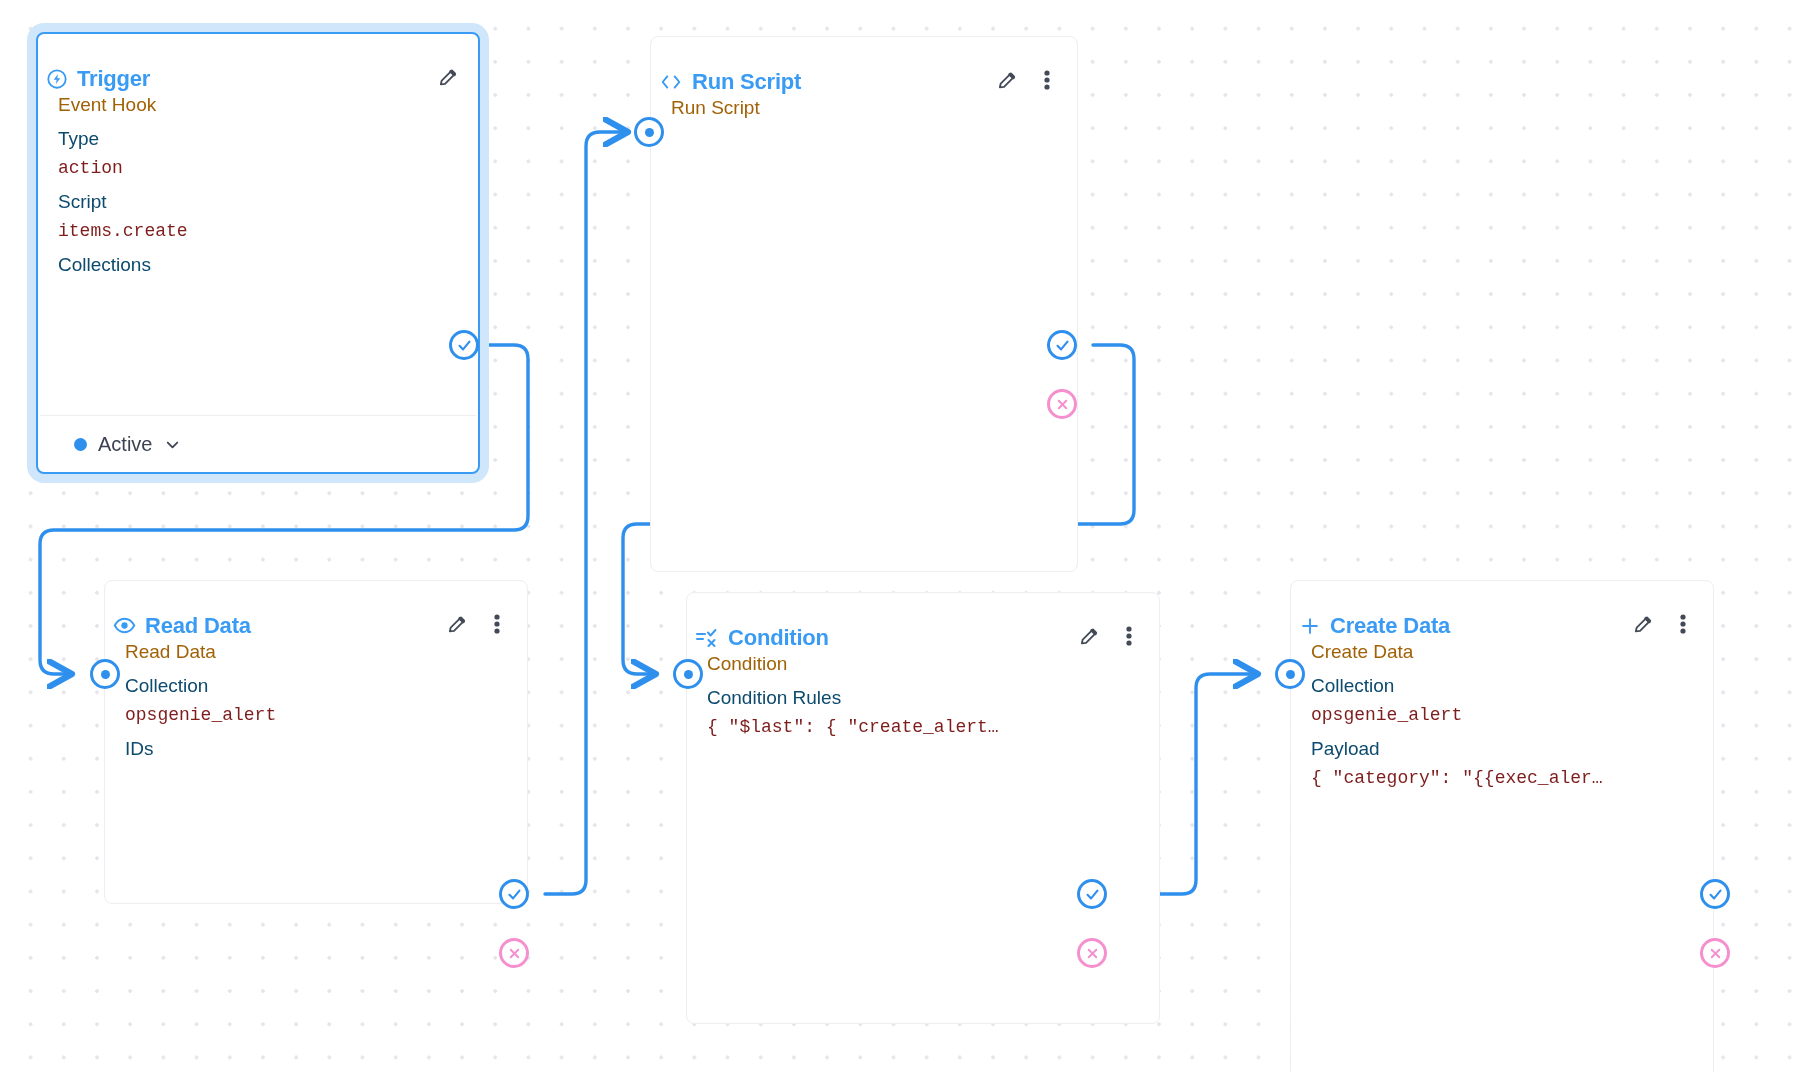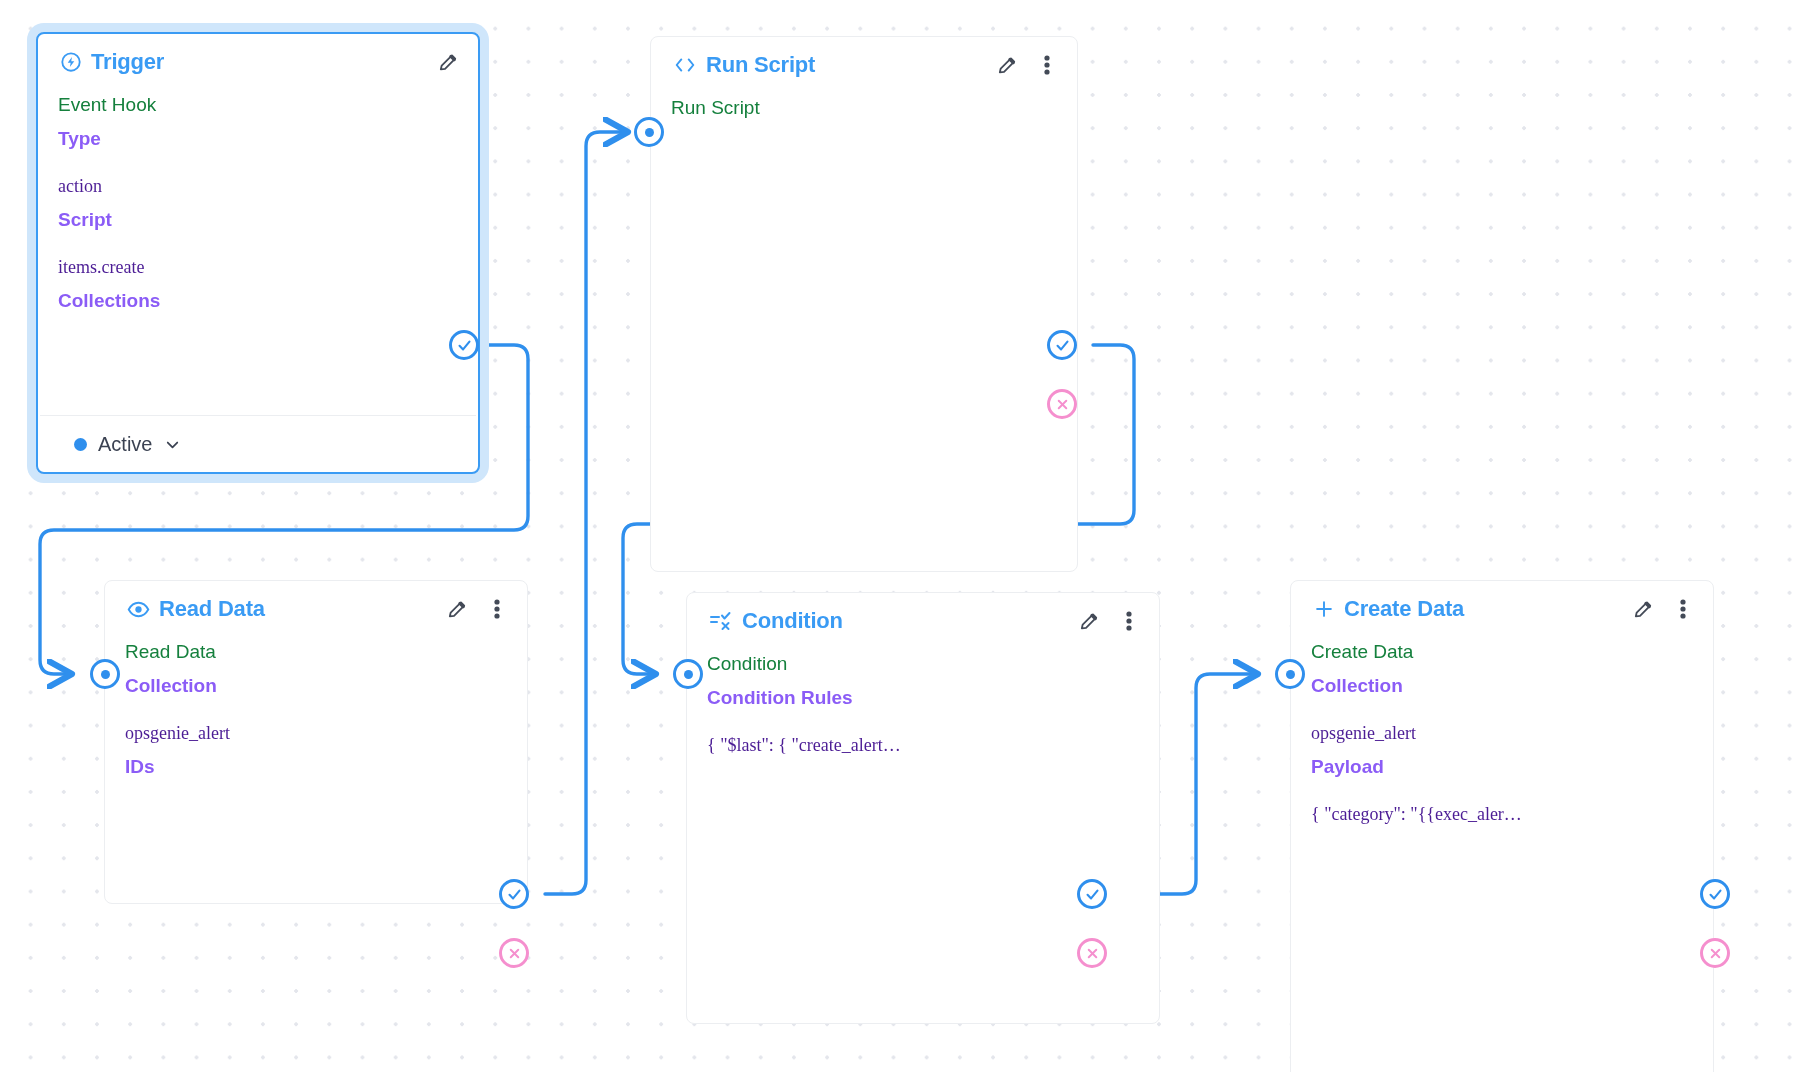--- a/index.html
+++ b/index.html
@@ -32,23 +32,23 @@
     border: 1px solid #eceef1;
     border-radius: 8px;
     z-index: 3;
   }
   .node.selected {
     border: 2px solid #3a9bf4;
     box-shadow: 0 0 0 9px #cfe6fb;
   }
   .node-header {
     display: flex;
-    align-items: center;
+    align-items: flex-end;
     height: 56px;
-    padding: 0 18px 0 22px;
+    padding: 0 18px 0 8px;
   }
   .node-title {
     display: flex;
     align-items: center;
     gap: 9px;
     color: #3a9bf4;
     font-size: 22px;
     font-weight: bold;
     letter-spacing: -0.2px;
     white-space: nowrap;
@@ -61,40 +61,39 @@
     gap: 16px;
   }
   .icon-btn {
     width: 24px; height: 26px;
     display: flex; align-items: center; justify-content: center;
     cursor: pointer;
   }
   .node-body { padding: 0 20px 18px 20px; }
   .row-name {
     font-size: 19px;
-    color: #15803d;
+    color: #a16207;
     line-height: 30px;
     white-space: nowrap;
   }
   .field-label {
     font-size: 19px;
-    font-weight: bold;
-    color: #8b5cf6;
+    font-weight: normal;
+    color: #0c4a6e;
     line-height: 30px;
     margin-top: 4px;
     white-space: nowrap;
   }
   .field-value {
-    font-family: Liberation Serif, serif;
+    font-family: Liberation Mono, monospace;
     font-size: 18px;
-    color: #4c1d95;
+    color: #7f1d1d;
     line-height: 29px;
     white-space: nowrap;
     overflow: hidden;
-    margin-top: 18px;
   }
   .divider {
     height: 1px;
     background: #eceef1;
     margin: 0 1px;
   }
   .status-row {
     display: flex;
     align-items: center;
     gap: 11px;

